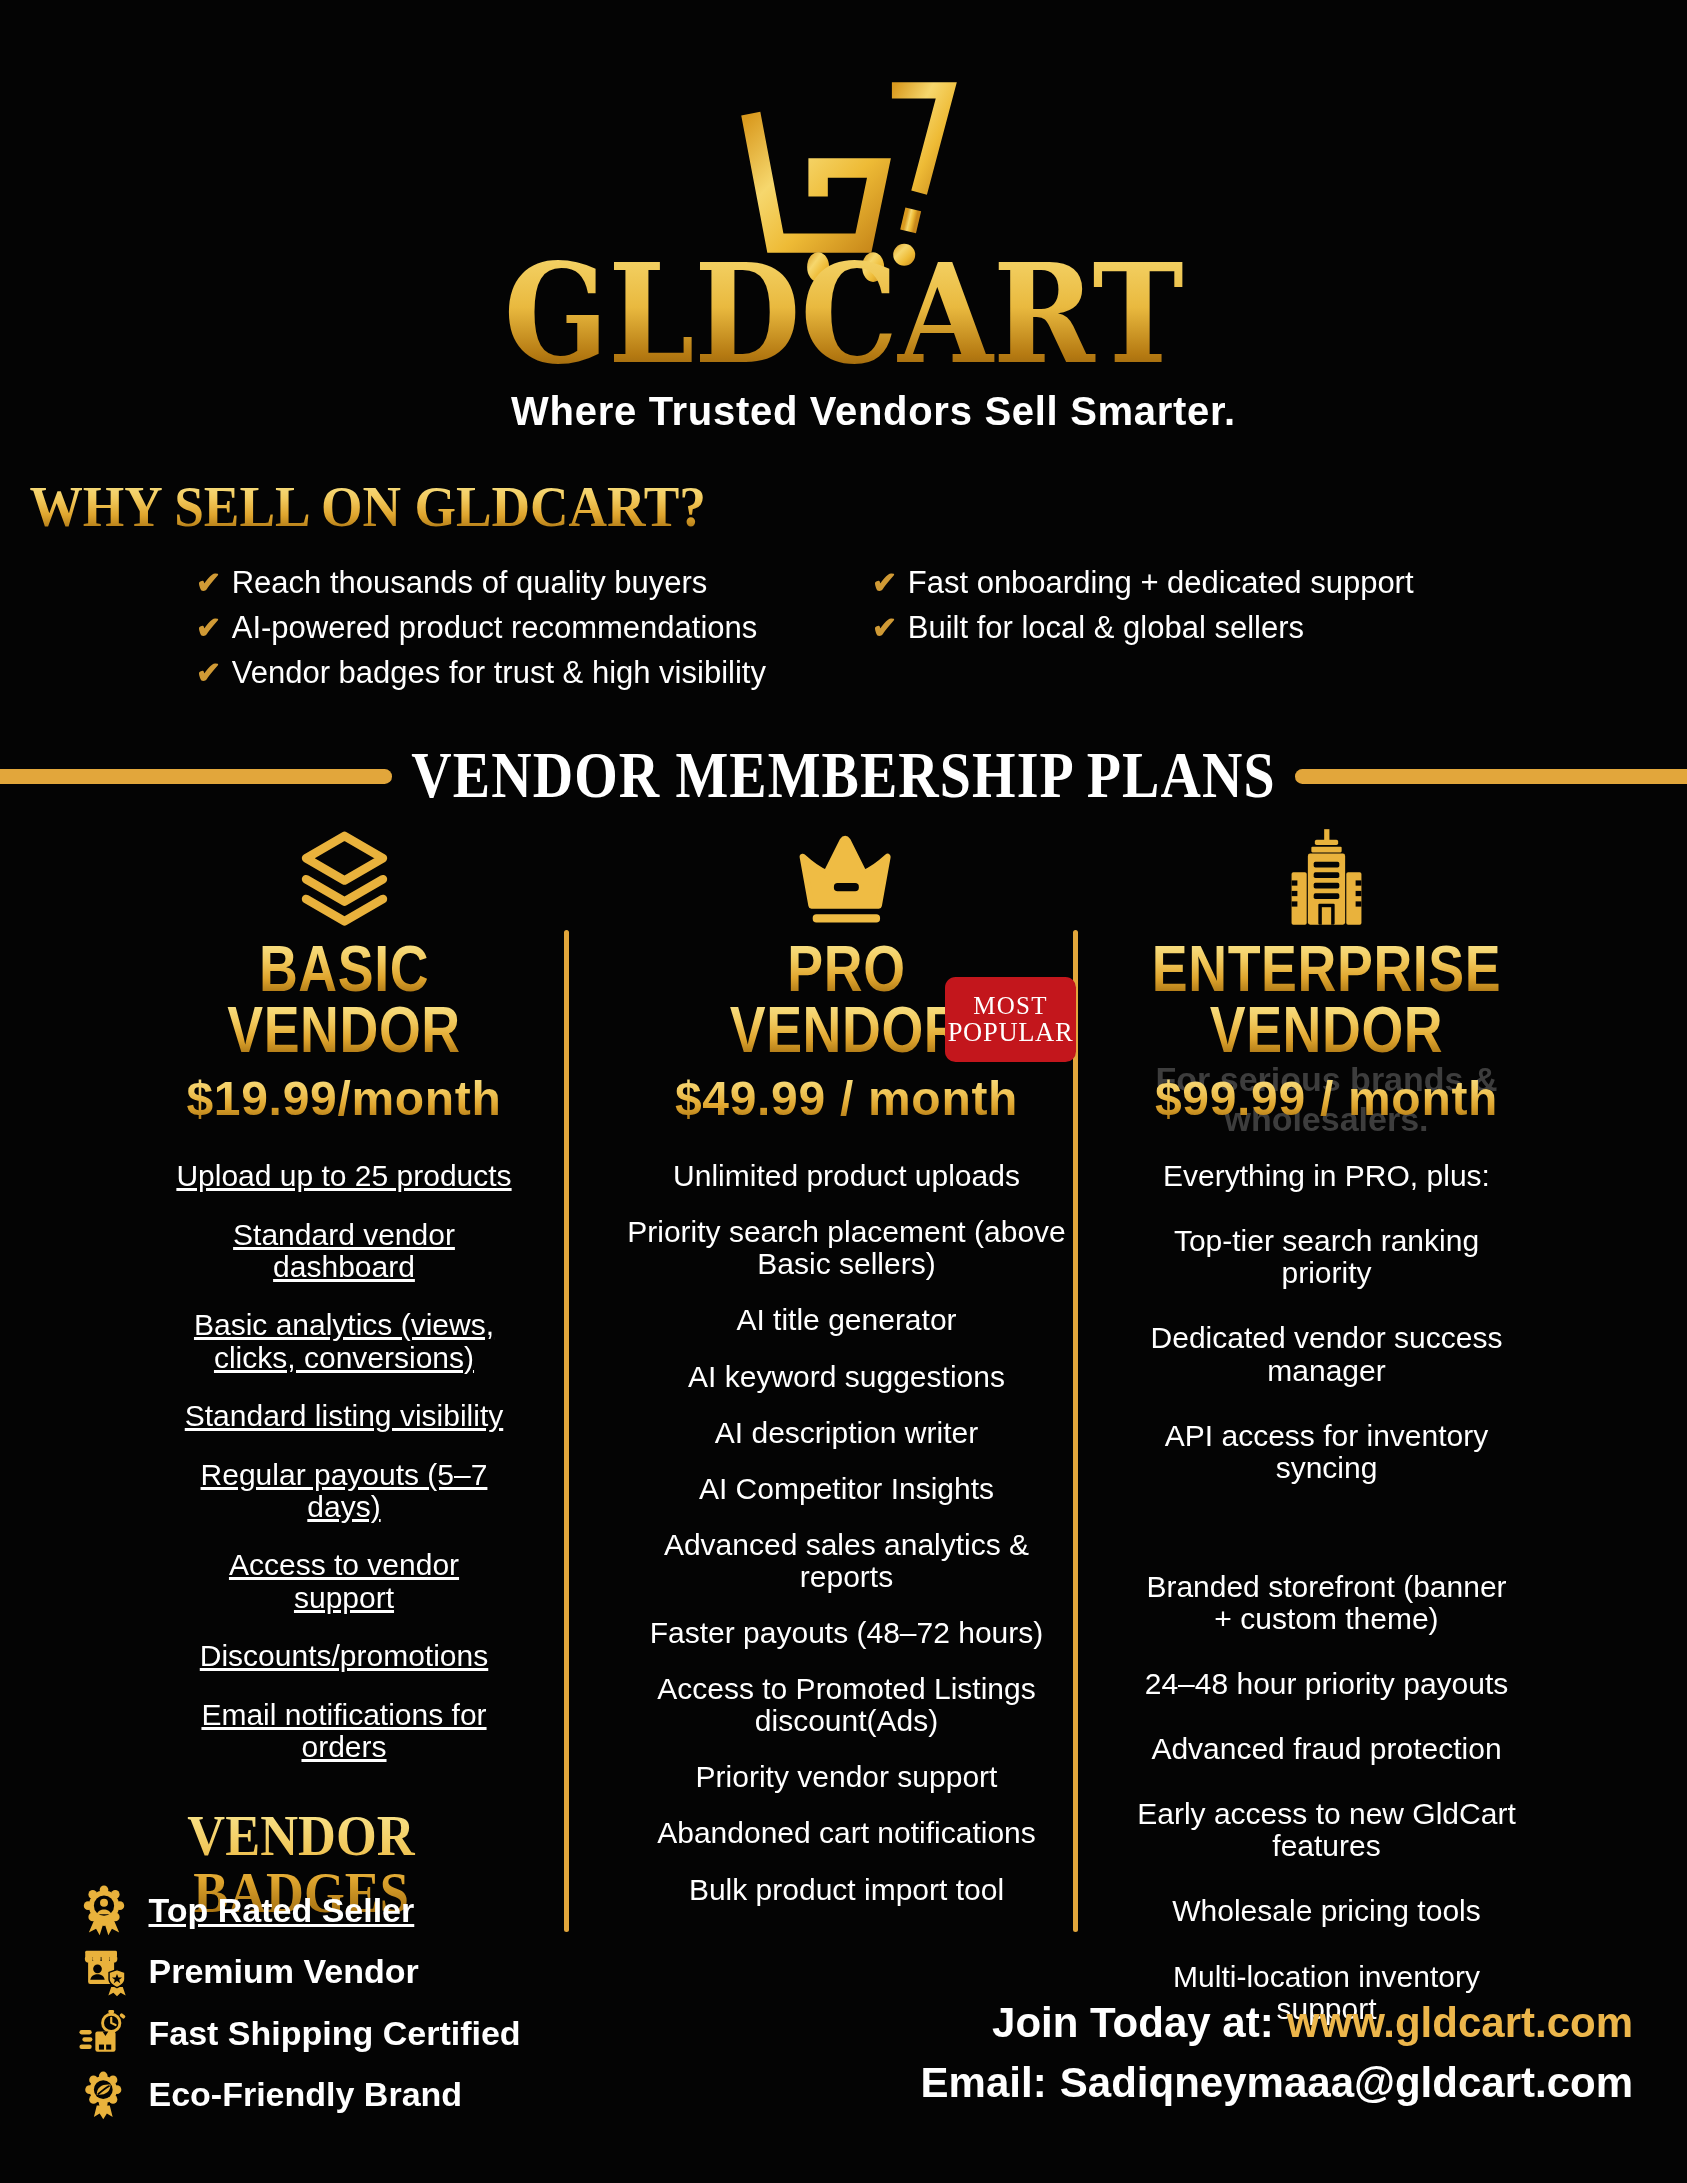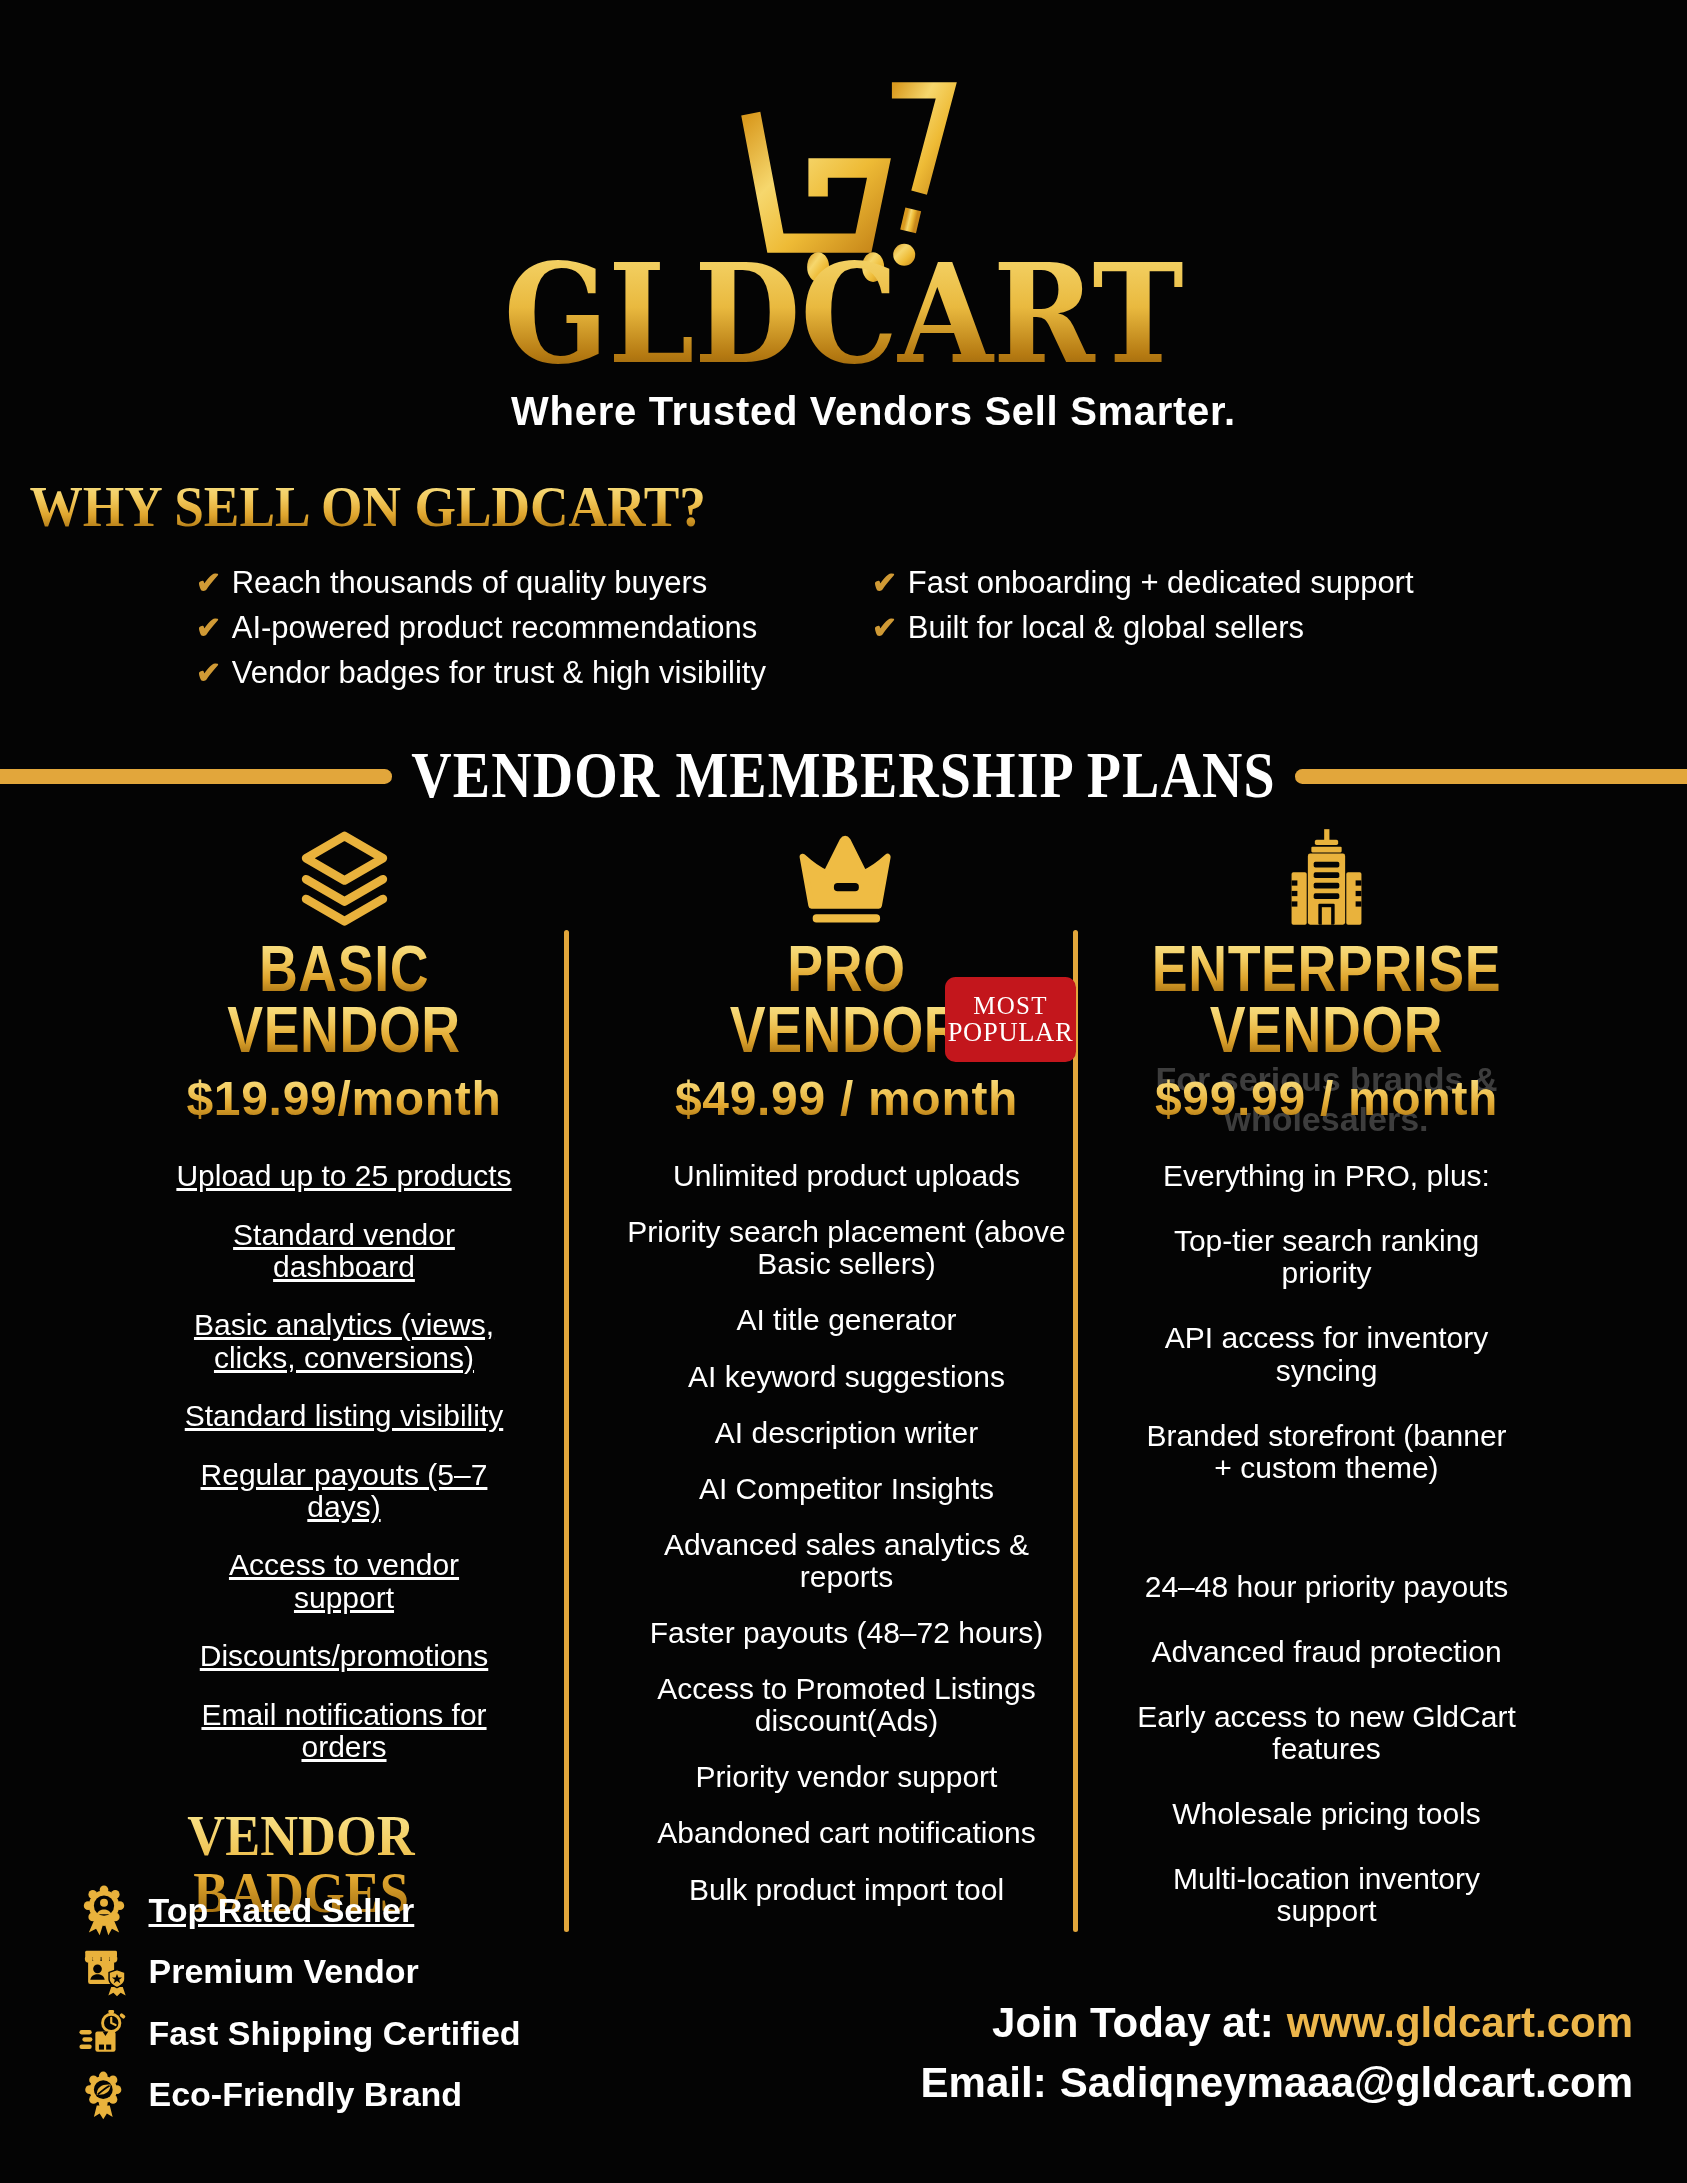--- a/index.html
+++ b/index.html
@@ -248,20 +248,21 @@
       <div class="gold-grad">VENDOR</div>
     </div>
     <div class="ghost">
       <div>For serious brands &amp;</div>
       <div>wholesalers.</div>
     </div>
     <div class="plan-price gold-grad">$99.99 / month</div>
     <div class="features">
         <div class="feature">Everything in PRO, plus:</div>
         <div class="feature">Top-tier search ranking priority</div>
+        <div class="feature">Dedicated vendor success manager</div>
         <div class="feature">API access for inventory syncing</div>
         <div class="feature">Branded storefront (banner + custom theme)</div>
         <div class="feature">24–48 hour priority payouts</div>
         <div class="feature">Advanced fraud protection</div>
         <div class="feature">Early access to new GldCart features</div>
         <div class="feature">Wholesale pricing tools</div>
         <div class="feature">Multi-location inventory support</div>
       </div>
   </div>
 

